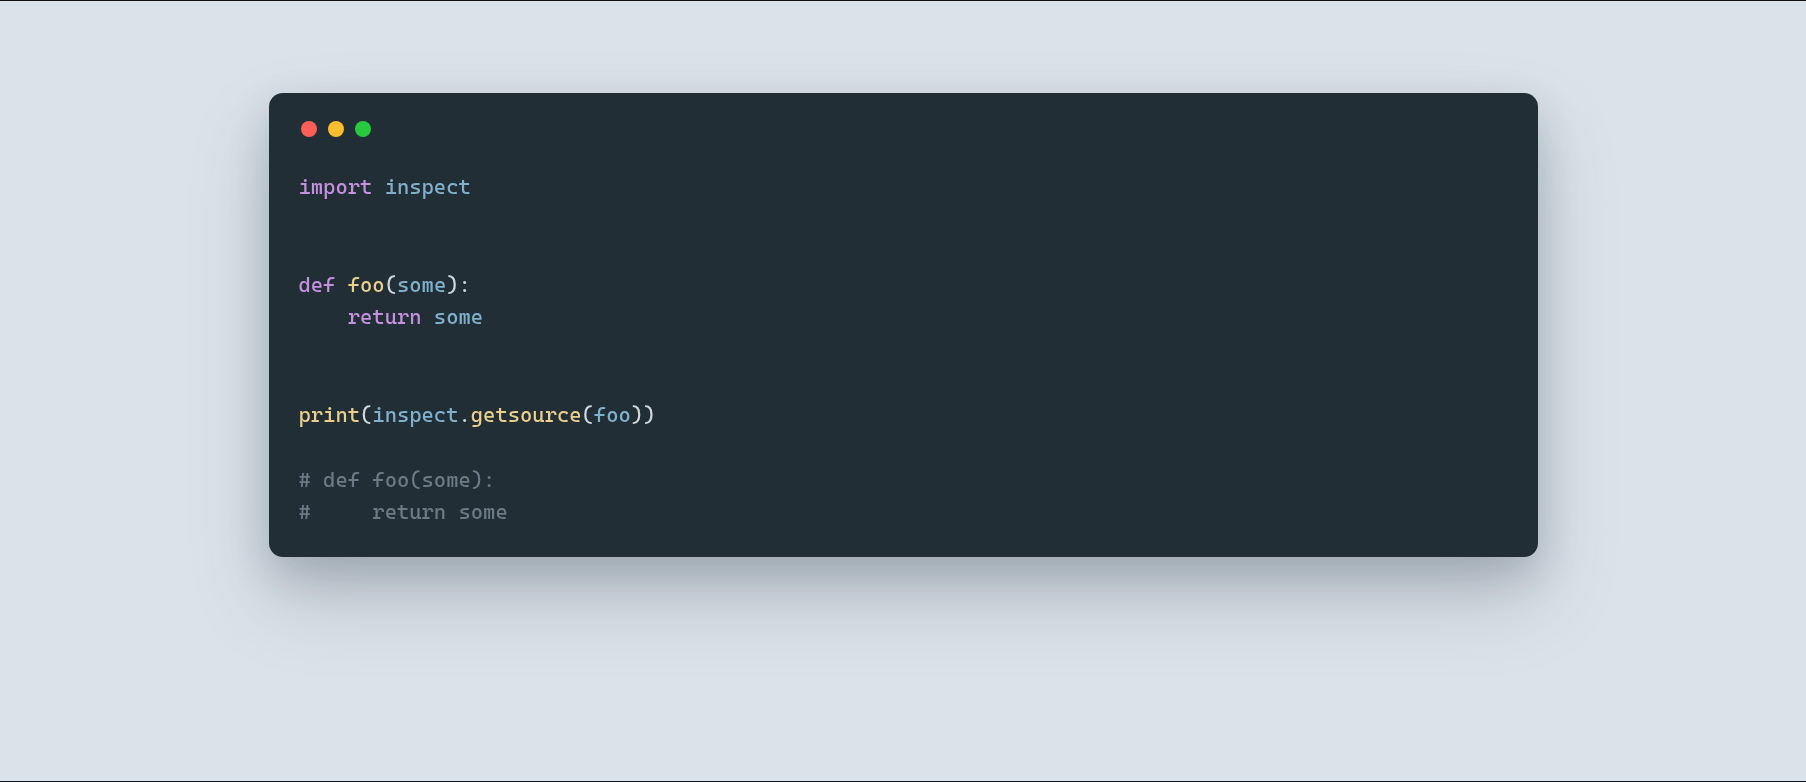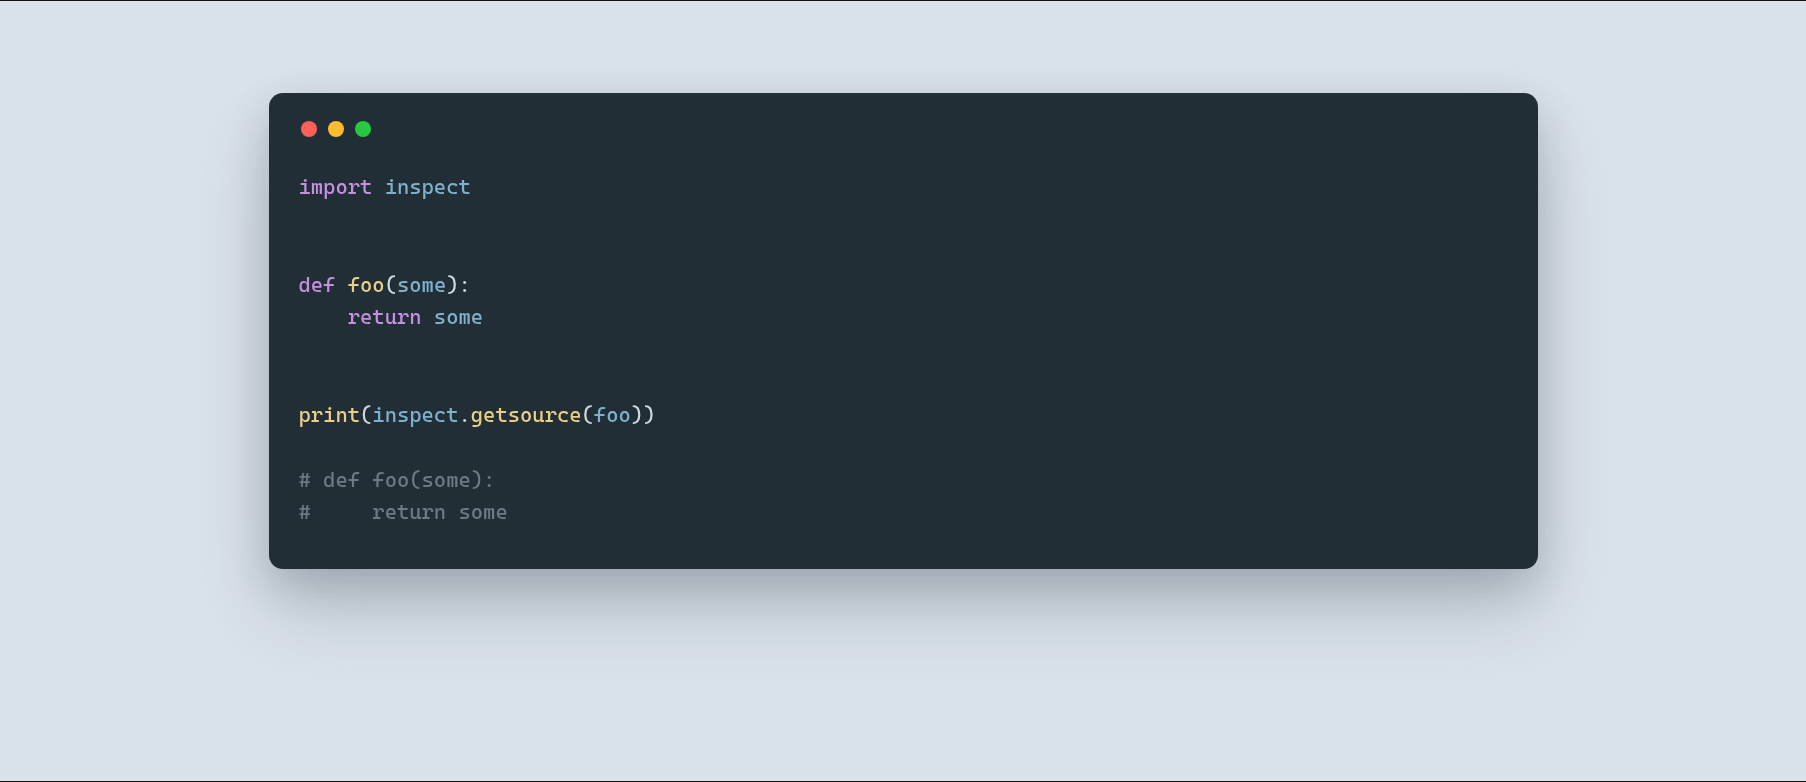--- a/index.html
+++ b/index.html
@@ -13,21 +13,21 @@
       width: 1806px;
       border-top: 1px solid #111;
       border-bottom: 1px solid #111;
       padding-top: 92px;
     }
     .window {
       width: 1269px;
       background: #222e36;
       border-radius: 14px;
       box-shadow: 0 40px 80px rgba(40, 55, 70, 0.22), 0 16px 40px rgba(40, 55, 70, 0.18);
-      padding: 28px 30px 40px 30px;
+      padding: 28px 30px 28px 30px;
     }
     .traffic-lights {
       display: flex;
       gap: 11px;
       margin-bottom: 34px;
       padding-left: 2px;
     }
     .light {
       width: 16px;
       height: 16px;

